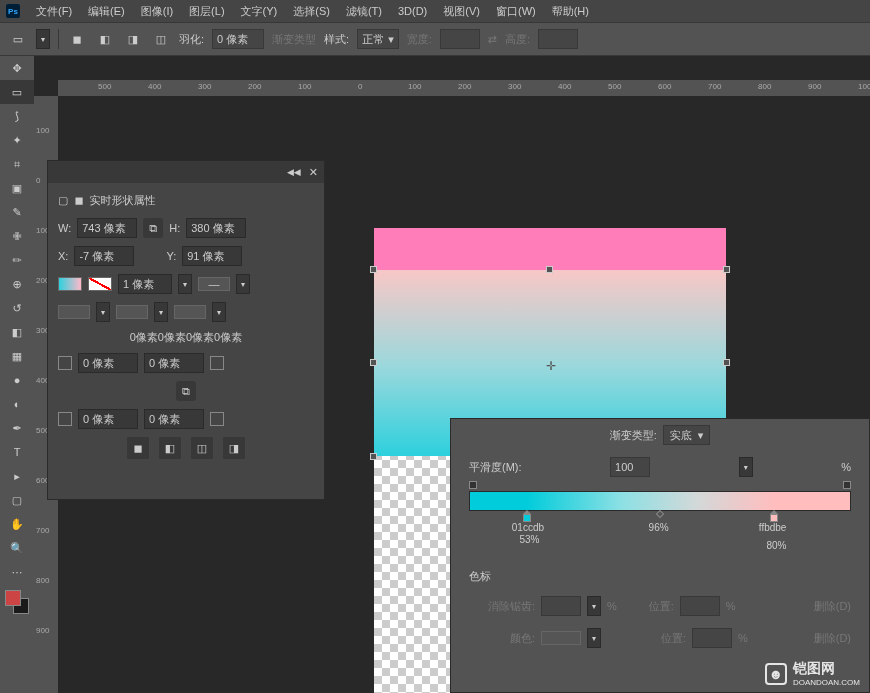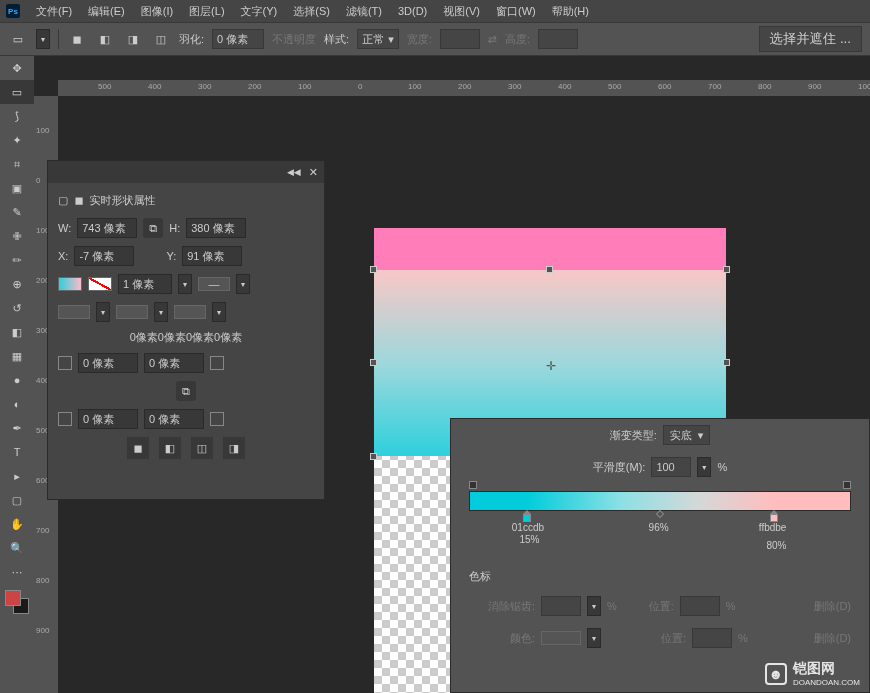--- a/index.html
+++ b/index.html
@@ -85,33 +85,32 @@
 <div class="optbar">
   <div class="opt-icon">▭</div>
   <div class="drop-btn">▾</div>
   <div class="opt-sep"></div>
   <div class="opt-icon">◼</div>
   <div class="opt-icon">◧</div>
   <div class="opt-icon">◨</div>
   <div class="opt-icon">◫</div>
   <span class="opt-label">羽化:</span>
   <input class="opt-input" value="0 像素" style="">
-  <span class="opt-disabled">不透明度</span>
+  <span class="opt-disabled">渐变类型</span>
   <span class="opt-label">样式:</span>
   <div class="opt-select">
       <span>正常</span>
       <span>▾</span>
     </div>
   <span class="opt-disabled">宽度:</span>
   <input class="opt-input opt-disabled" style="width: 40px;" disabled="">
   <span class="opt-disabled">⇄</span>
   <span class="opt-disabled">高度:</span>
   <input class="opt-input opt-disabled" style="width: 40px;" disabled="">
   <div style="flex:1"></div>
-  <button class="opt-btn">选择并遮住 ...</button>
 </div>
 
 <div class="toolbar">
   <div class="tool">✥</div>
   <div class="tool active">▭</div>
   <div class="tool">⟆</div>
   <div class="tool">✦</div>
   <div class="tool">⌗</div>
   <div class="tool">▣</div>
   <div class="tool">✎</div>
@@ -255,42 +254,42 @@
 </div>
 
 <div class="grad-panel">
   <div class="grad-row" style="justify-content:center">
     <span>渐变类型:</span>
     <div class="grad-select">
         <span>实底</span>
         <span>▾</span>
       </div>
   </div>
-  <div class="grad-row" style="justify-content:center">
+  <div class="grad-row" style="justify-content:space-between">
     <span>平滑度(M):</span>
     <input class="grad-input" style="flex: 0 1 0%; width: 40px;" value="100">
     <div class="drop-btn">▾</div>
     <span>%</span>
   </div>
   <div style="position:relative;margin:8px 18px 0 18px">
     <div class="ostop" style="left:0"></div>
     <div class="ostop" style="right:0"></div>
   </div>
   <div class="grad-bar">
     <div class="stop" style="left:calc(15% - 5px)">
       <div class="stop-tri"></div>
         <div class="stop-sq" style="background:#01ccdb"></div>
     </div>
     <div class="stop" style="left:calc(80% - 5px)">
       <div class="stop-tri"></div>
         <div class="stop-sq" style="background:#ffbdbe"></div>
     </div>
     <div style="position:absolute;left:calc(50% - 3px);bottom:-7px;width:6px;height:6px;transform:rotate(45deg);border:1px solid #888"></div>
     <span class="stop-label" style="left:11%;top:30px">01ccdb</span>
-    <span class="stop-label" style="left:13%;top:42px">15%</span>
+    <span class="stop-label" style="left:13%;top:42px">53%</span>
     <span class="stop-label" style="left:47%;top:30px">96%</span>
     <span class="stop-label" style="left:76%;top:30px">ffbdbe</span>
     <span class="stop-label" style="left:78%;top:48px">80%</span>
   </div>
   <div style="height:48px"></div>
   <div class="grad-row">
       <span>色标</span>
     </div>
   <div class="grad-row opt-disabled">
     <span class="grad-label">消除锯齿:</span>

